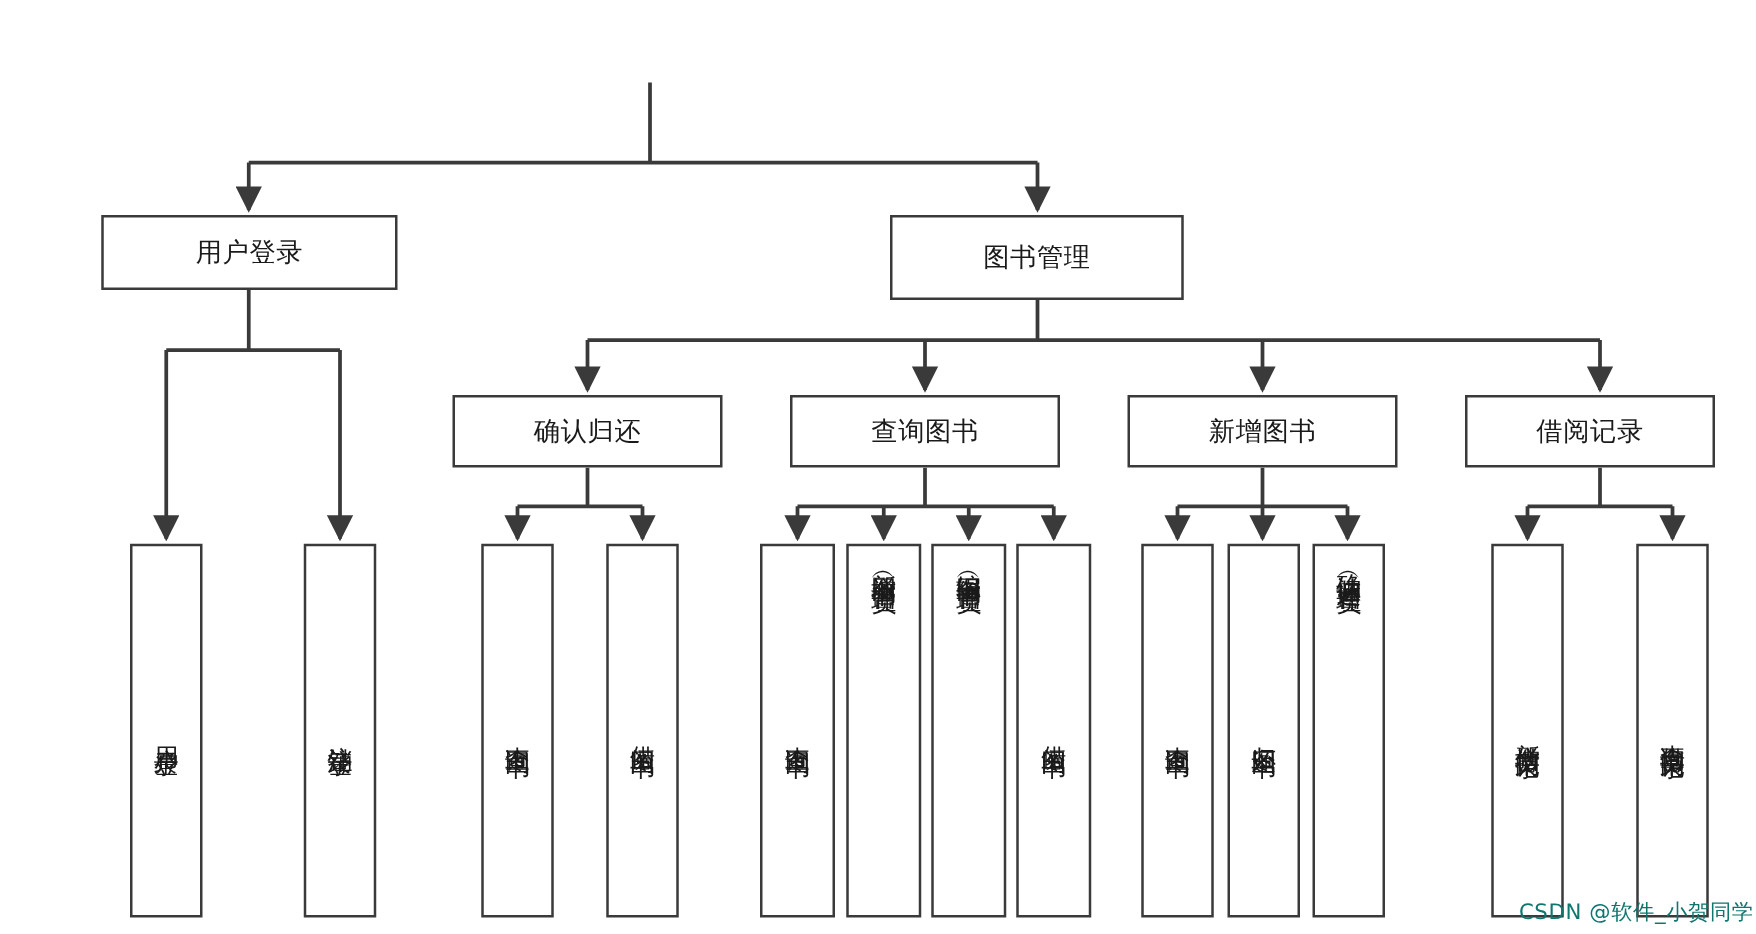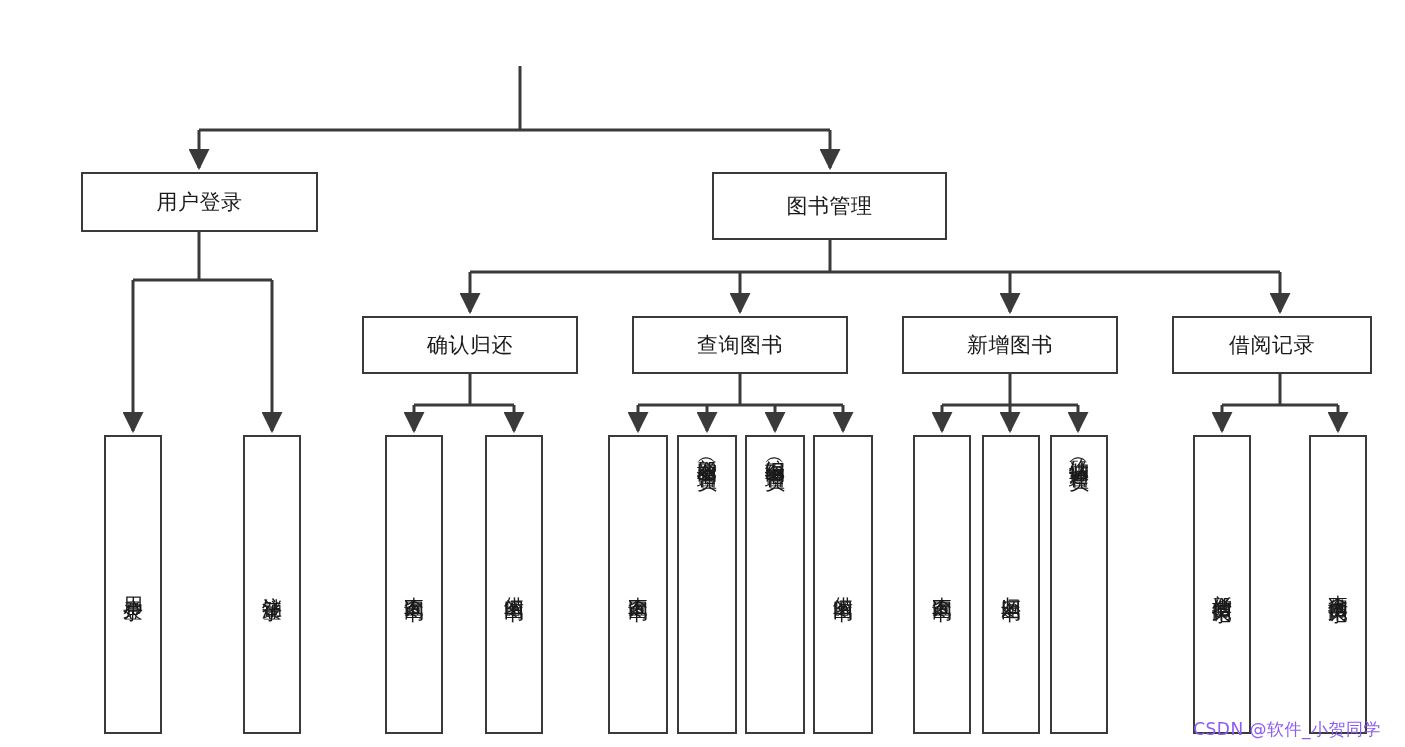--- a/index.html
+++ b/index.html
@@ -55,24 +55,24 @@
     align-items: flex-start;
     justify-content: center;
     padding-top: 6px;
   }
   .node.vertical.center-v {
     align-items: center;
     padding-top: 0;
   }
   #watermark {
     position: absolute;
-    right: 24px;
+    right: 2px;
     bottom: 6px;
     font-size: 17px;
-    color: #8b5cf6;
+    color: #0f766e;
     letter-spacing: 0.5px;
     z-index: 5;
     white-space: nowrap;
     font-family: "DejaVu Sans", "Liberation Sans", sans-serif;
   }
 </style>
 </head>
 <body>
 
 <div id="canvas">

